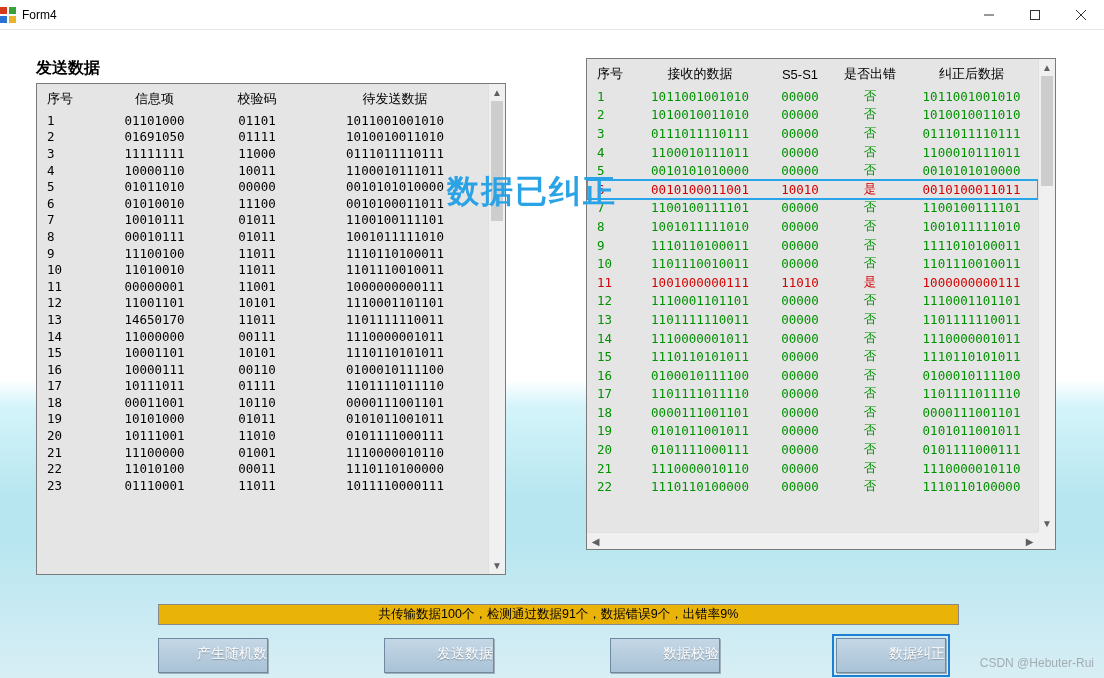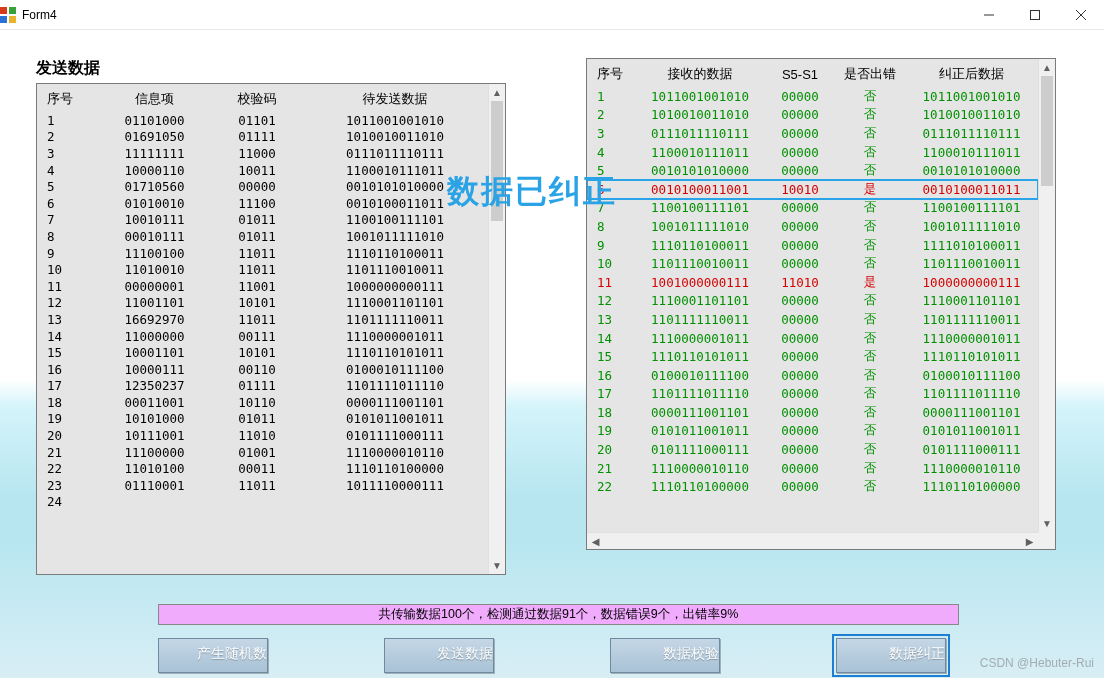--- a/index.html
+++ b/index.html
@@ -145,21 +145,21 @@
     font-size: 12px;
     pointer-events:none;
     margin-left:12px;
   }
   .status-bar {
     position: absolute;
     left: 158px; right: 145px;
     top: 574px;
     height: 21px;
     border: 1px solid #888;
-    background: #f0abfc;
+    background: #eab308;
     text-align: center;
     line-height: 19px;
     font-size: 12.5px;
   }
   .button-row {
     position: absolute;
     left: 0; right: 0;
     top: 608px;
     display: flex;
     justify-content: space-around;
@@ -249,21 +249,21 @@
                   <td>0111011110111</td>
                 </tr>
                 <tr>
                   <td class="seq">4</td>
                   <td>10000110</td>
                   <td>10011</td>
                   <td>1100010111011</td>
                 </tr>
                 <tr>
                   <td class="seq">5</td>
-                  <td>01710560</td>
+                  <td>01011010</td>
                   <td>00000</td>
                   <td>0010101010000</td>
                 </tr>
                 <tr>
                   <td class="seq">6</td>
                   <td>01010010</td>
                   <td>11100</td>
                   <td>0010100011011</td>
                 </tr>
                 <tr>
@@ -297,21 +297,21 @@
                   <td>1000000000111</td>
                 </tr>
                 <tr>
                   <td class="seq">12</td>
                   <td>11001101</td>
                   <td>10101</td>
                   <td>1110001101101</td>
                 </tr>
                 <tr>
                   <td class="seq">13</td>
-                  <td>16692970</td>
+                  <td>14650170</td>
                   <td>11011</td>
                   <td>1101111110011</td>
                 </tr>
                 <tr>
                   <td class="seq">14</td>
                   <td>11000000</td>
                   <td>00111</td>
                   <td>1110000001011</td>
                 </tr>
                 <tr>
@@ -321,21 +321,21 @@
                   <td>1110110101011</td>
                 </tr>
                 <tr>
                   <td class="seq">16</td>
                   <td>10000111</td>
                   <td>00110</td>
                   <td>0100010111100</td>
                 </tr>
                 <tr>
                   <td class="seq">17</td>
-                  <td>12350237</td>
+                  <td>10111011</td>
                   <td>01111</td>
                   <td>1101111011110</td>
                 </tr>
                 <tr>
                   <td class="seq">18</td>
                   <td>00011001</td>
                   <td>10110</td>
                   <td>0000111001101</td>
                 </tr>
                 <tr>
@@ -360,26 +360,20 @@
                   <td class="seq">22</td>
                   <td>11010100</td>
                   <td>00011</td>
                   <td>1110110100000</td>
                 </tr>
                 <tr>
                   <td class="seq">23</td>
                   <td>01110001</td>
                   <td>11011</td>
                   <td>1011110000111</td>
-                </tr>
-                <tr>
-                  <td class="seq">24</td>
-                  <td></td>
-                  <td></td>
-                  <td></td>
                 </tr>
               </tbody>
           </table>
         </div>
         <div class="vscrollbar">
           <div class="arr" style="top:0">▲</div>
           <div class="thumb" style="top:17px;height:120px"></div>
           <div class="arr" style="bottom:0">▼</div>
         </div>
       </div>

